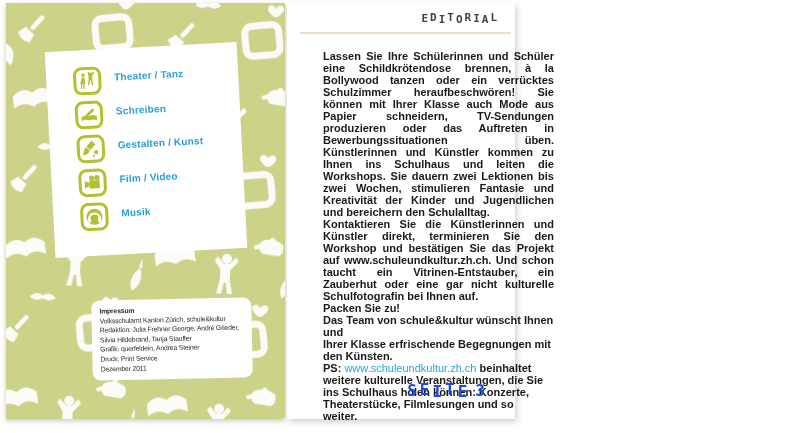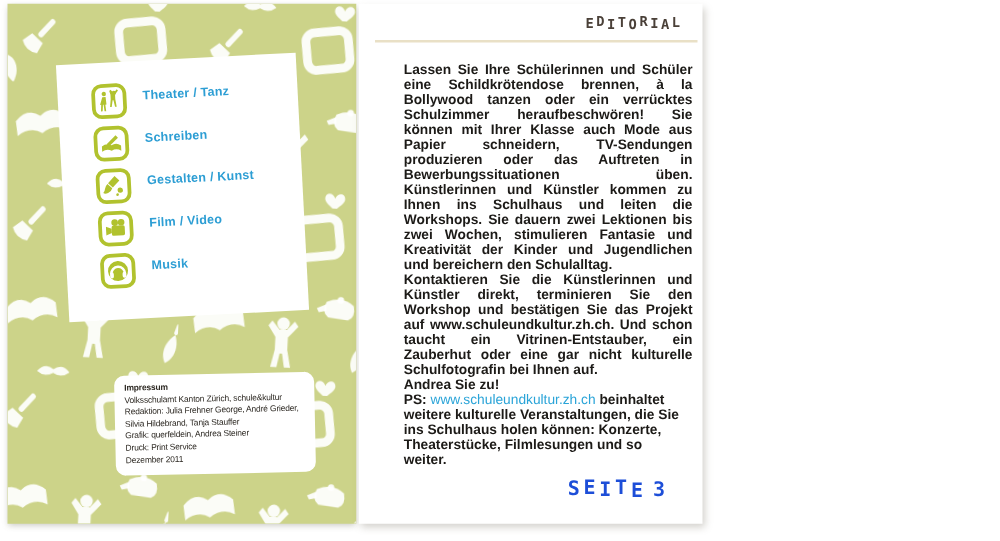--- a/index.html
+++ b/index.html
@@ -7,21 +7,21 @@
     width:800px;height:433px;position:relative;overflow:hidden;
     background:#ffffff;
     font-family:"Liberation Sans",sans-serif;
   }
   .page{position:absolute;top:3px;height:416px;}
   .page-left{
     left:6px;width:279px;background:#ccd389;overflow:hidden;
     box-shadow:0 2px 5px rgba(100,100,80,.35);
   }
   .page-right{
-    left:287px;width:275px;background:#ffffff;
+    left:287px;width:228px;background:#ffffff;
     box-shadow:2px 3px 6px rgba(120,115,100,.33);
   }
   .pattern-svg{position:absolute;left:0;top:0;width:100%;height:100%;}
 
   
   .icons-card{
     position:absolute;left:44px;top:44px;width:192px;height:206px;
     background:#fff;transform:rotate(-3deg);
     box-sizing:border-box;padding:17px 0 0 27px;
   }
@@ -193,18 +193,20 @@
   </div>
 </div>
 
 <div class="page page-right">
   <div class="editorial stamp"><span style="transform: translateY(0px);">E</span><span style="transform: translateY(-1.2px);">D</span><span style="transform: translateY(0.8px);">I</span><span style="transform: translateY(-0.6px);">T</span><span style="transform: translateY(1.2px);">O</span><span style="transform: translateY(-1px);">R</span><span style="transform: translateY(0.4px);">I</span><span style="transform: translateY(1px);">A</span><span style="transform: translateY(-0.8px);">L</span></div>
   <div class="rule"></div>
 
   <div class="text-col">
     <p class="just">Lassen Sie Ihre Schülerinnen und Schüler eine Schildkrötendose brennen, à la Bollywood tanzen oder ein verrücktes Schulzimmer heraufbeschwören! Sie können mit Ihrer Klasse auch Mode aus Papier schneidern, TV-Sendungen produzieren oder das Auftreten in Bewerbungssituationen üben. Künstlerinnen und Künstler kommen zu Ihnen ins Schulhaus und leiten die Workshops. Sie dauern zwei Lektionen bis zwei Wochen, stimulieren Fantasie und Kreativität der Kinder und Jugendlichen und bereichern den Schulalltag.</p>
     <p class="just">Kontaktieren Sie die Künstlerinnen und Künstler direkt, terminieren Sie den Workshop und bestätigen Sie das Projekt auf www.schuleundkultur.zh.ch. Und schon taucht ein Vitrinen-Entstauber, ein Zauberhut oder eine gar nicht kulturelle Schulfotografin bei Ihnen auf.</p>
-    <p class="packen">Andrea Sie zu!</p>
+    <p class="packen">Packen Sie zu!</p>
+    <p class="team">Das Team von schule&amp;kultur wünscht Ihnen und
+Ihrer Klasse erfrischende Begegnungen mit den Künsten.</p>
     <p class="ps"><span>PS: </span><a href="#" class="ps-link">www.schuleundkultur.zh.ch</a><span> beinhaltet weitere kulturelle Veranstaltungen, die Sie ins Schulhaus holen können: Konzerte, Theaterstücke, Filmlesungen und so weiter.</span></p>
   </div>
 
   <div class="seite stamp"><span style="transform: translateY(0px);">S</span><span style="transform: translateY(-1.2px);">E</span><span style="transform: translateY(0.8px);">I</span><span style="transform: translateY(-0.6px);">T</span><span style="transform: translateY(1.2px);">E</span><span style="transform: translateY(-1px); width: 5px;"> </span><span style="transform: translateY(0.4px);">3</span></div>
 </div>
 
 </body></html>

